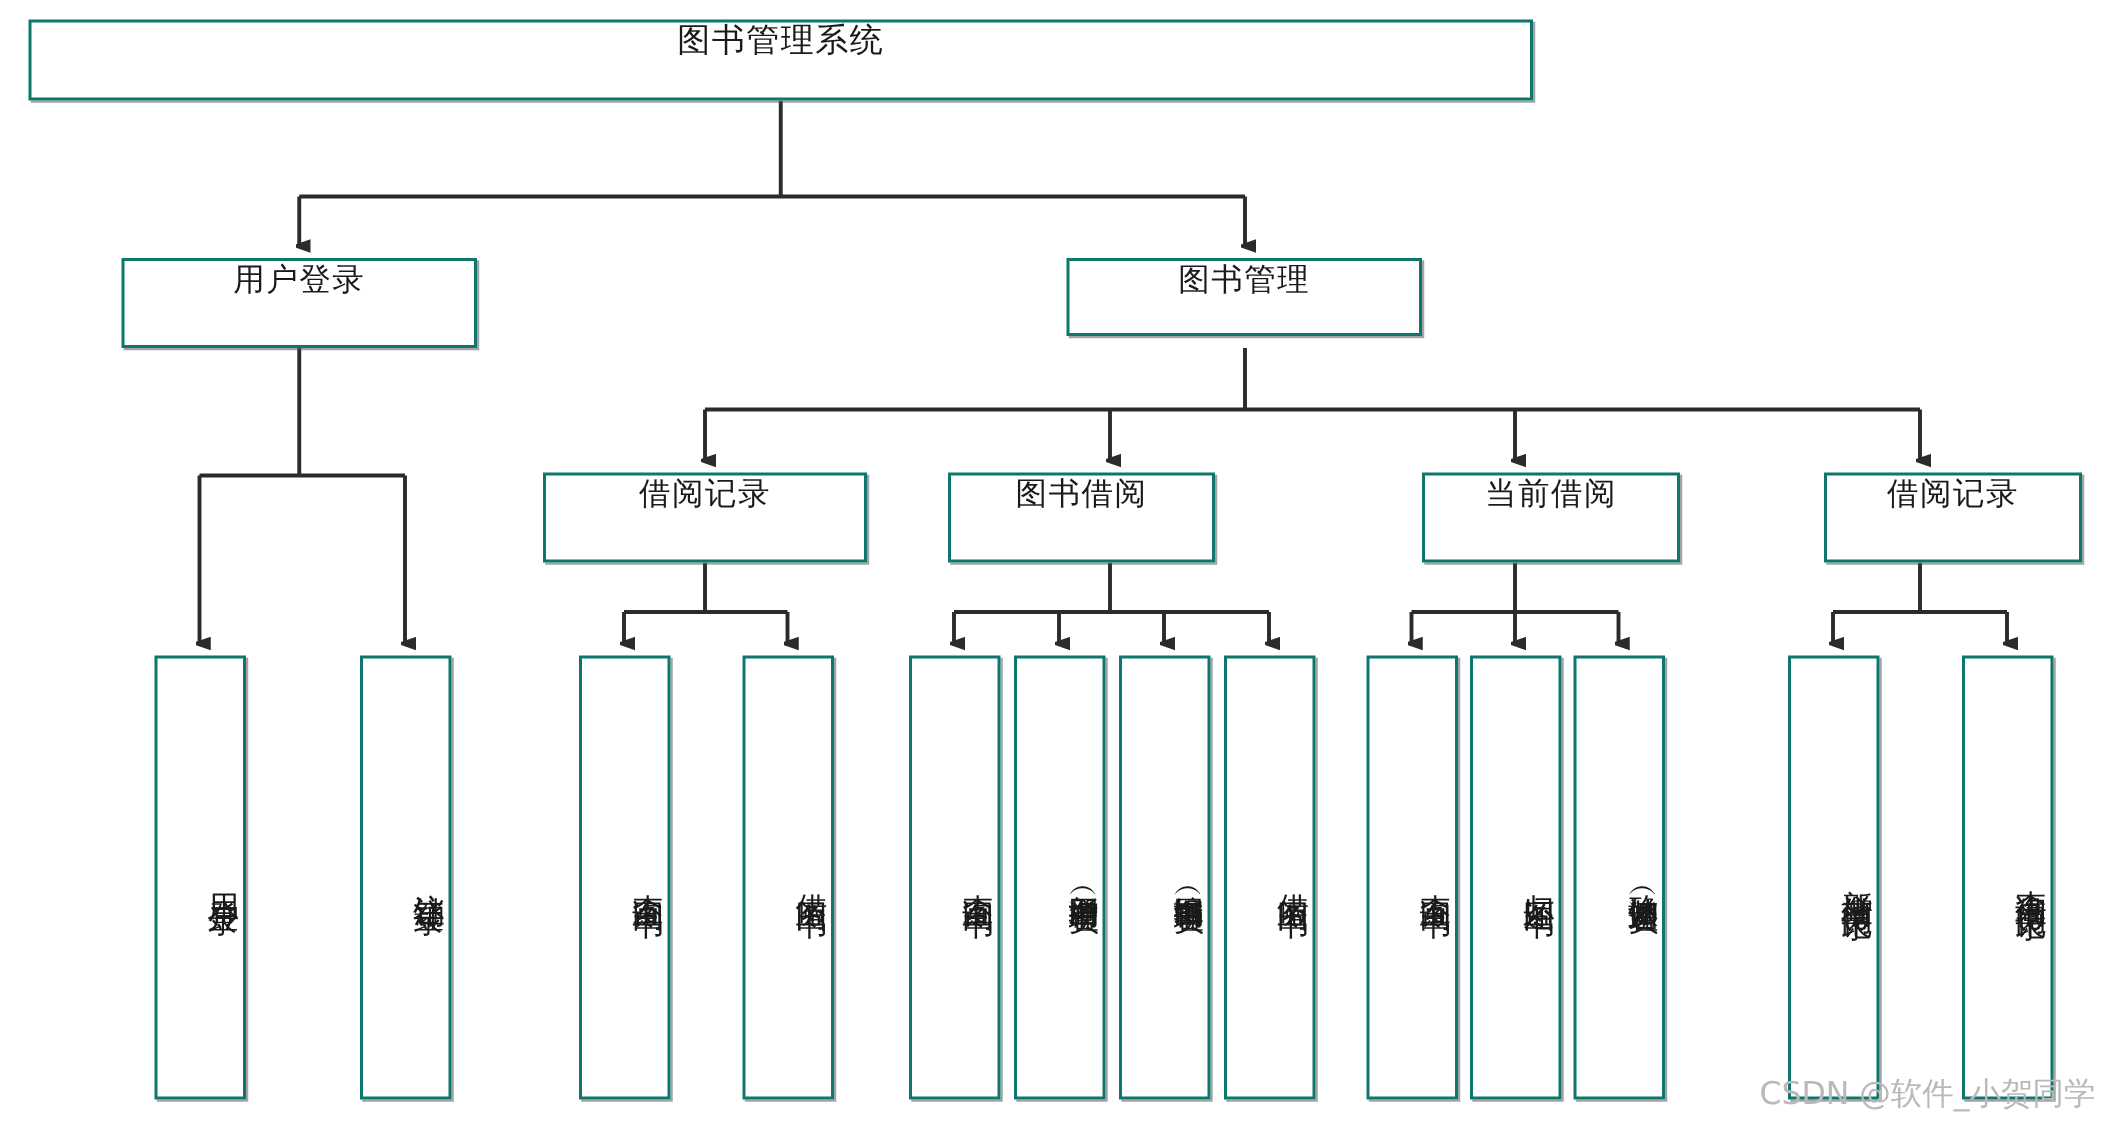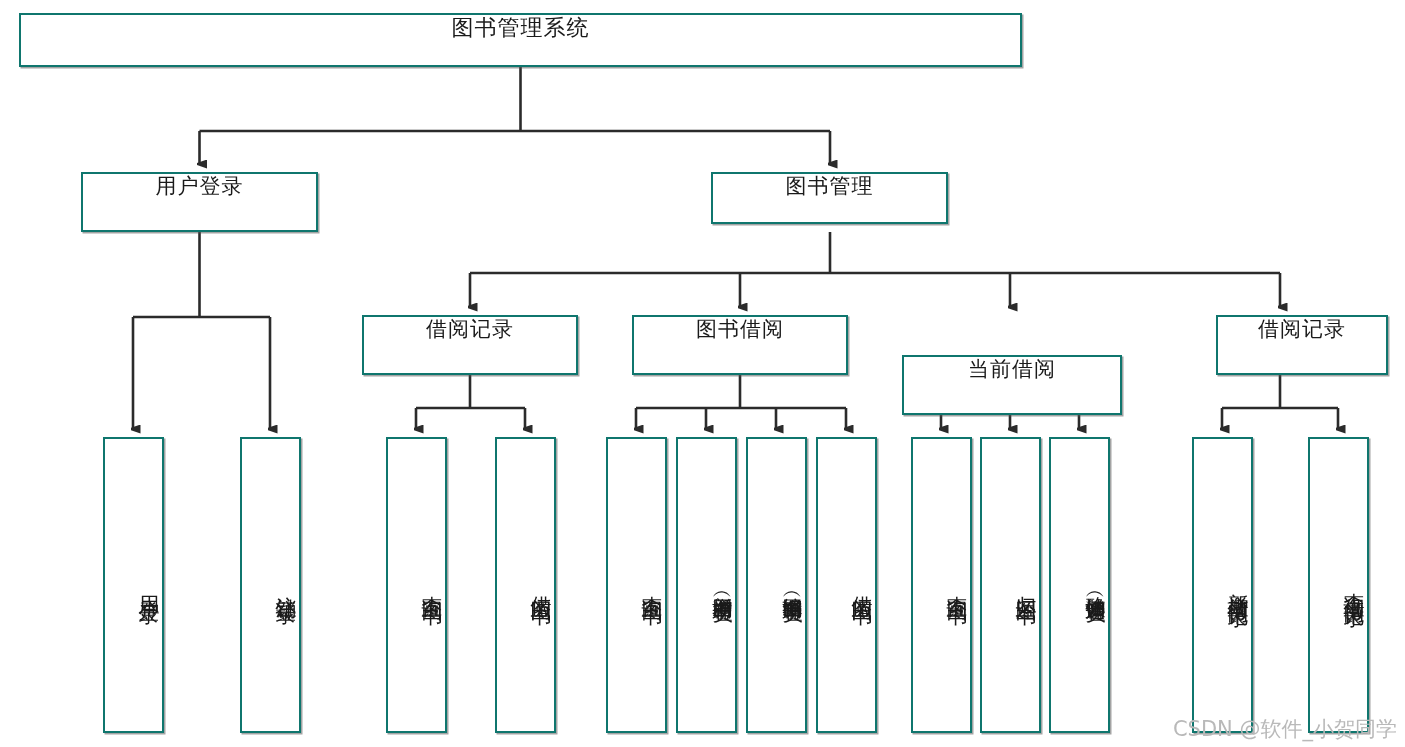--- a/index.html
+++ b/index.html
@@ -135,24 +135,24 @@
   <div class="node horiz" style="left:81px; top:172px; width:237px; height:60px;">
     <span>用户登录</span>
   </div>
   <div class="node horiz" style="left:711px; top:172px; width:237px; height:52px;">
     <span>图书管理</span>
   </div>
 
   <div class="node horiz" style="left:362px; top:315px; width:216px; height:60px;">
     <span>借阅记录</span>
   </div>
-  <div class="node horiz" style="left:632px; top:315px; width:216px; height:60px;">
+  <div class="node horiz" style="left:632px; top:315px; width:178px; height:60px;">
     <span>图书借阅</span>
   </div>
-  <div class="node horiz" style="left:902px; top:315px; width:220px; height:60px;margin-top:40px;">
+  <div class="node horiz" style="left:948px; top:315px; width:172px; height:60px;">
     <span>当前借阅</span>
   </div>
   <div class="node horiz" style="left:1216px; top:315px; width:172px; height:60px;">
     <span>借阅记录</span>
   </div>
 
   <div class="node vert" style="left:103px; top:437px; width:61px; height:296px;">
     <span class="vlabel">用户登录</span>
   </div>
   <div class="node vert" style="left:240px; top:437px; width:61px; height:296px;">

